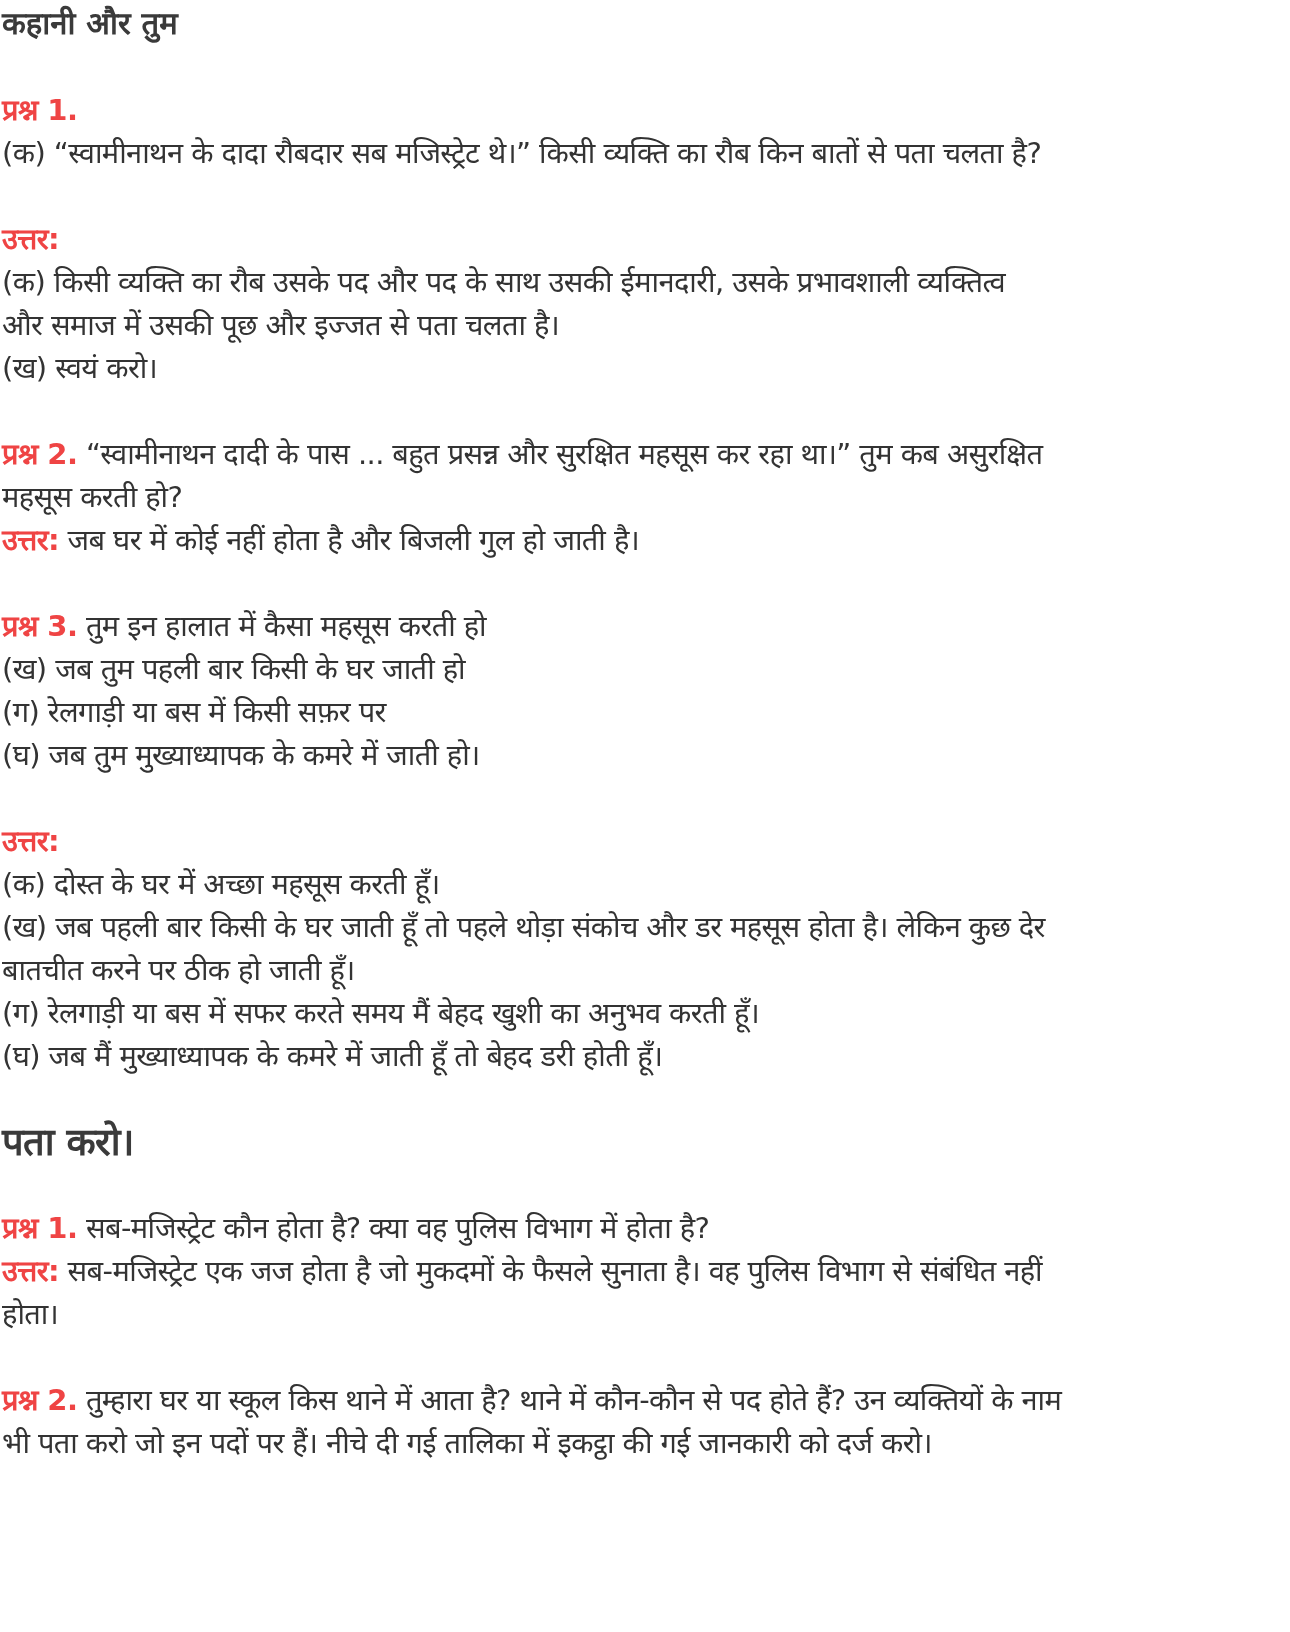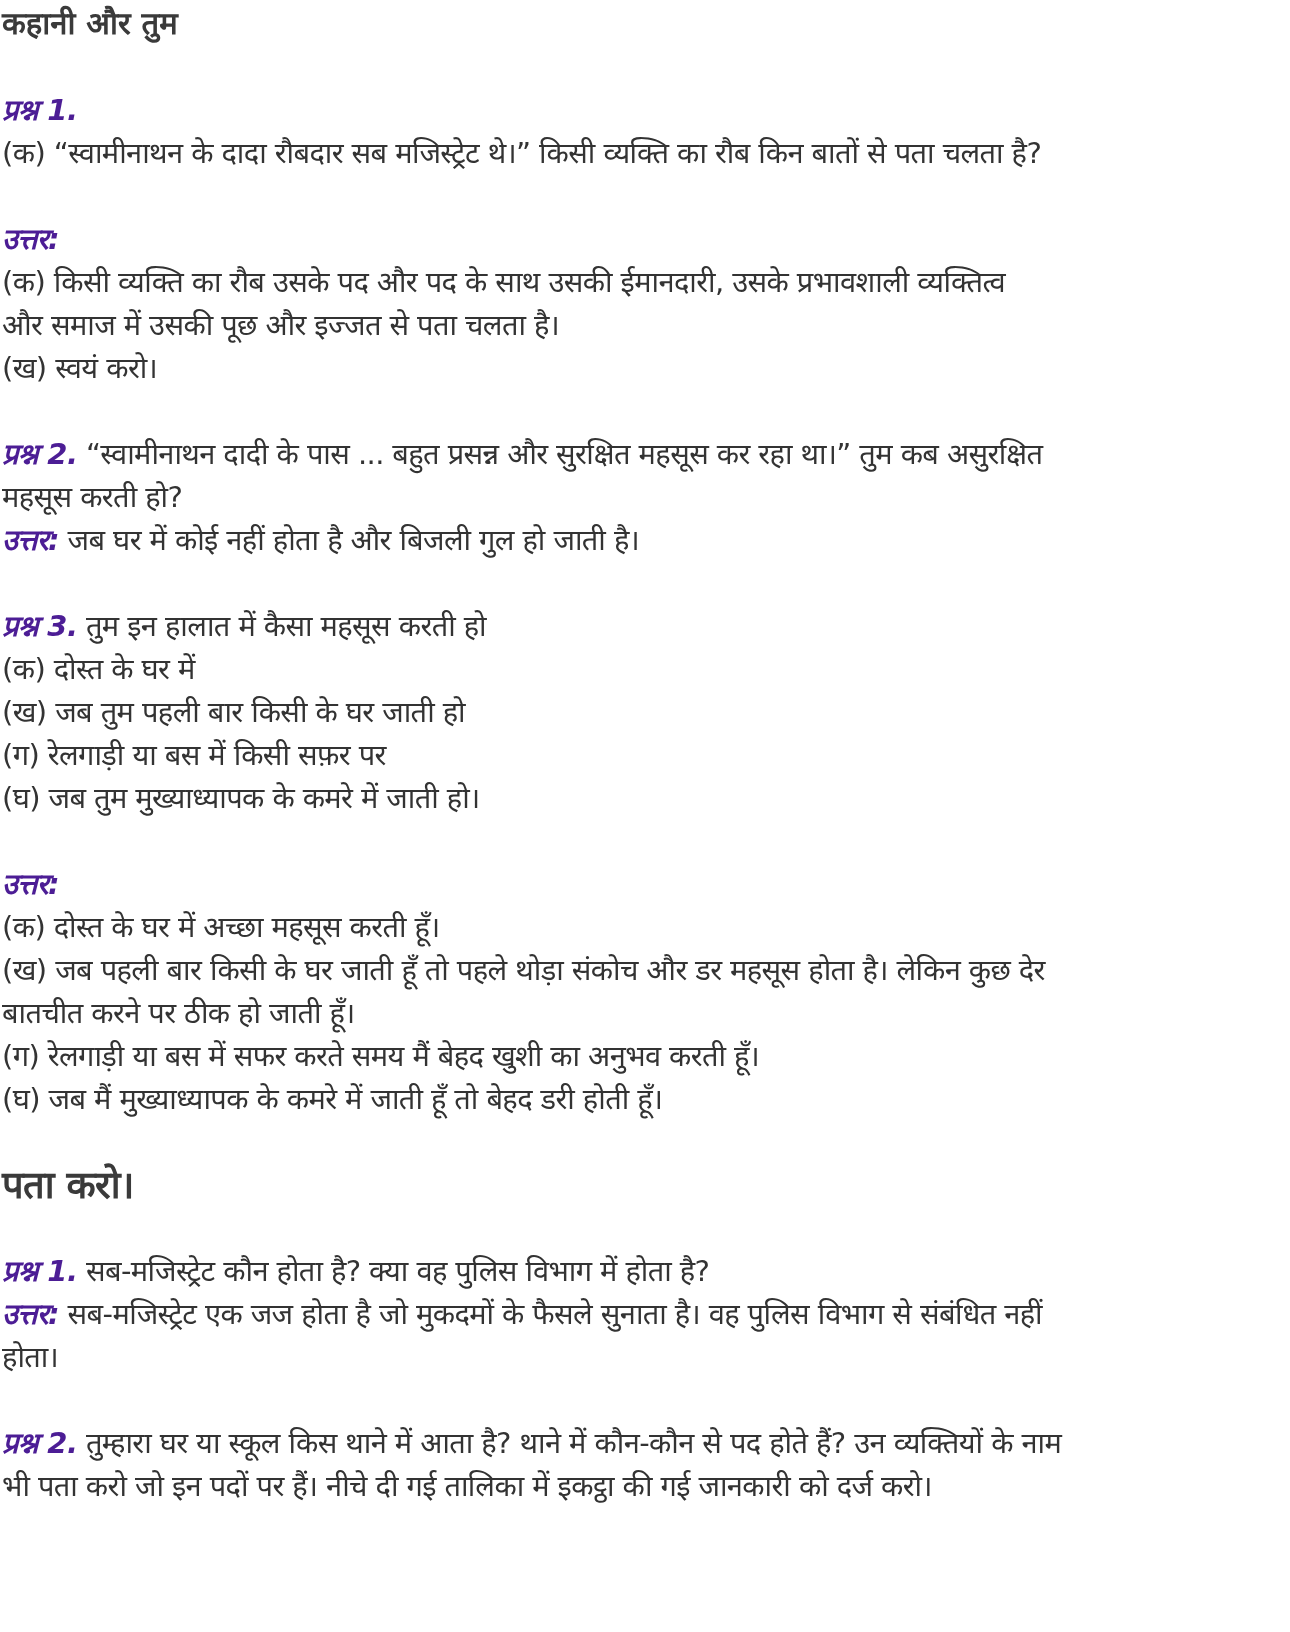--- a/index.html
+++ b/index.html
@@ -29,21 +29,21 @@
       color: #3a3a3a;
     }
     .block {
       margin: 0;
     }
     .line {
       display: block;
       white-space: nowrap;
       letter-spacing: -0.6px;
     }
-    .bold { font-weight: bold; color: #4c1d95; font-style: italic; }
+    .bold { font-weight: bold; color: #ef4444; }
     .gap-a { height: 44px; }
     .gap-b { height: 43px; }
     .section-head {
       font-weight: bold;
       font-size: 38px;
       color: #3a3a3a;
     }
   </style>
 </head>
 <body>
@@ -79,21 +79,20 @@
       <span class="bold">उत्तर:</span><span> जब घर में कोई नहीं होता है और बिजली गुल हो जाती है।</span>
     </span>
   </div>
 
   <div class="gap-b"></div>
 
   <div class="block">
     <span class="line">
       <span class="bold">प्रश्न 3.</span><span> तुम इन हालात में कैसा महसूस करती हो</span>
     </span>
-    <span class="line">(क) दोस्त के घर में</span>
     <span class="line">(ख) जब तुम पहली बार किसी के घर जाती हो</span>
     <span class="line">(ग) रेलगाड़ी या बस में किसी सफ़र पर</span>
     <span class="line">(घ) जब तुम मुख्याध्यापक के कमरे में जाती हो।</span>
   </div>
 
   <div class="gap-b"></div>
 
   <div class="block">
     <span class="line bold">उत्तर:</span>
     <span class="line">(क) दोस्त के घर में अच्छा महसूस करती हूँ।</span>

